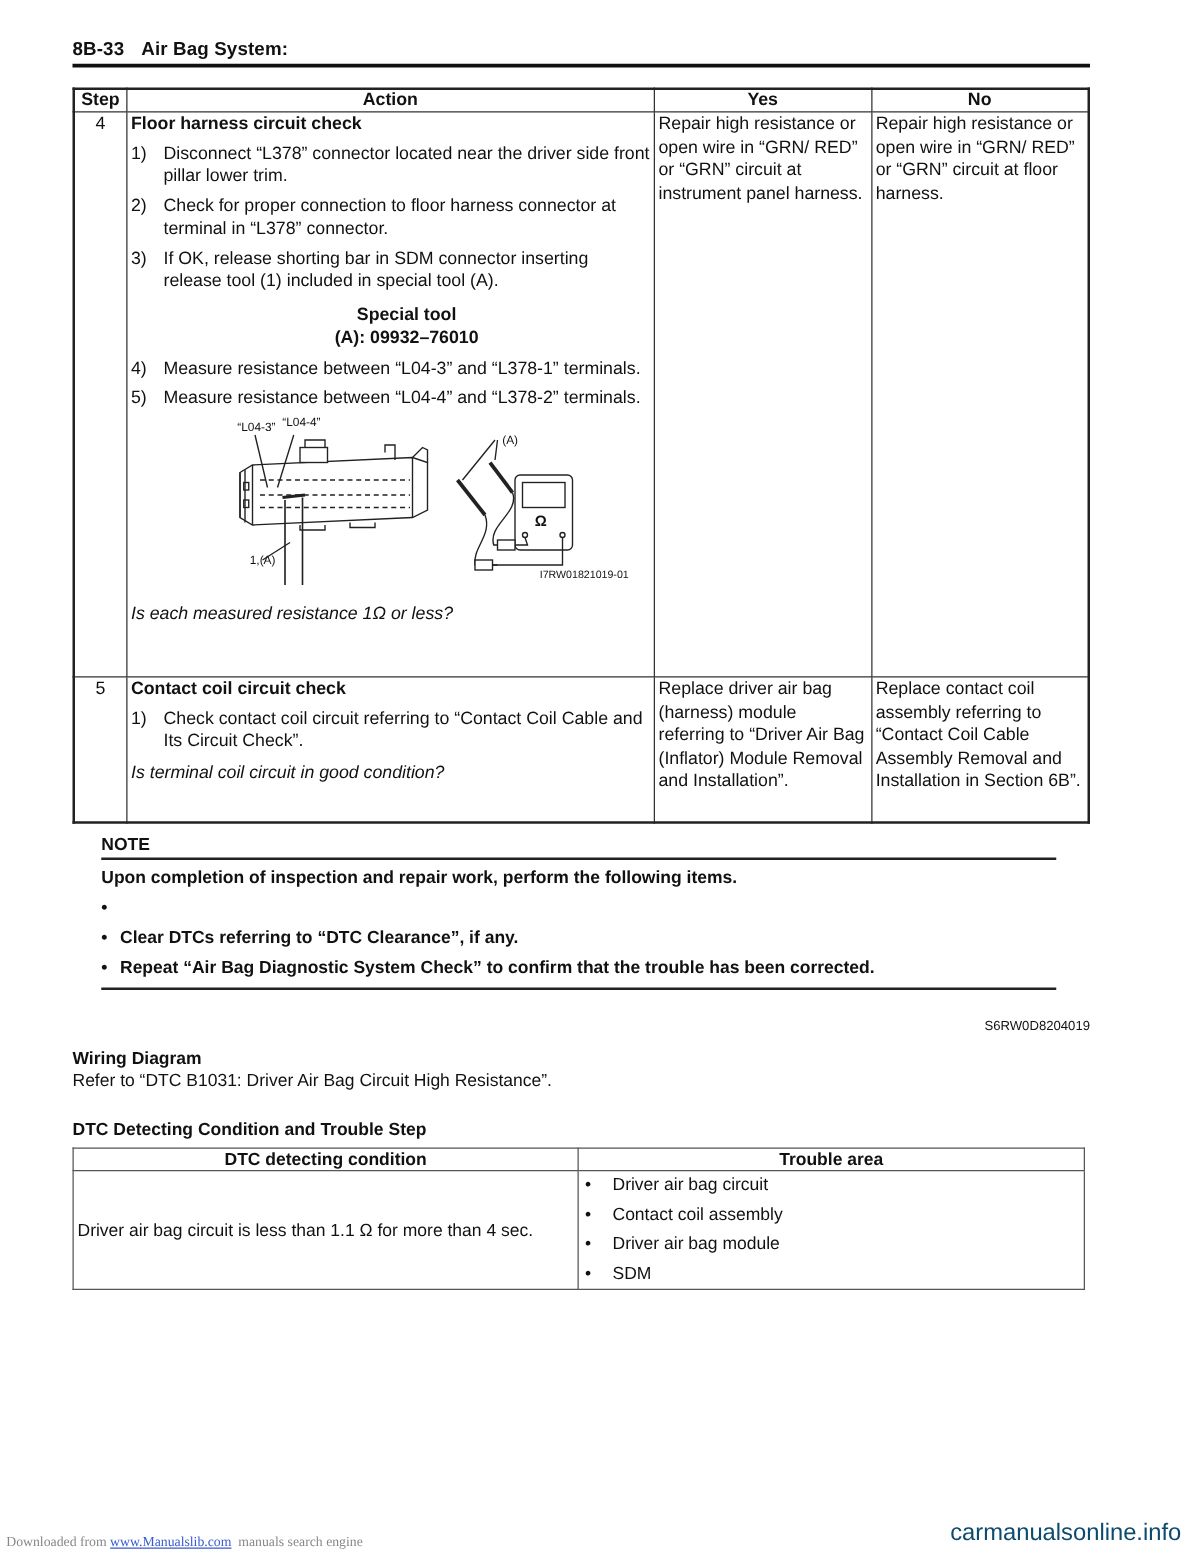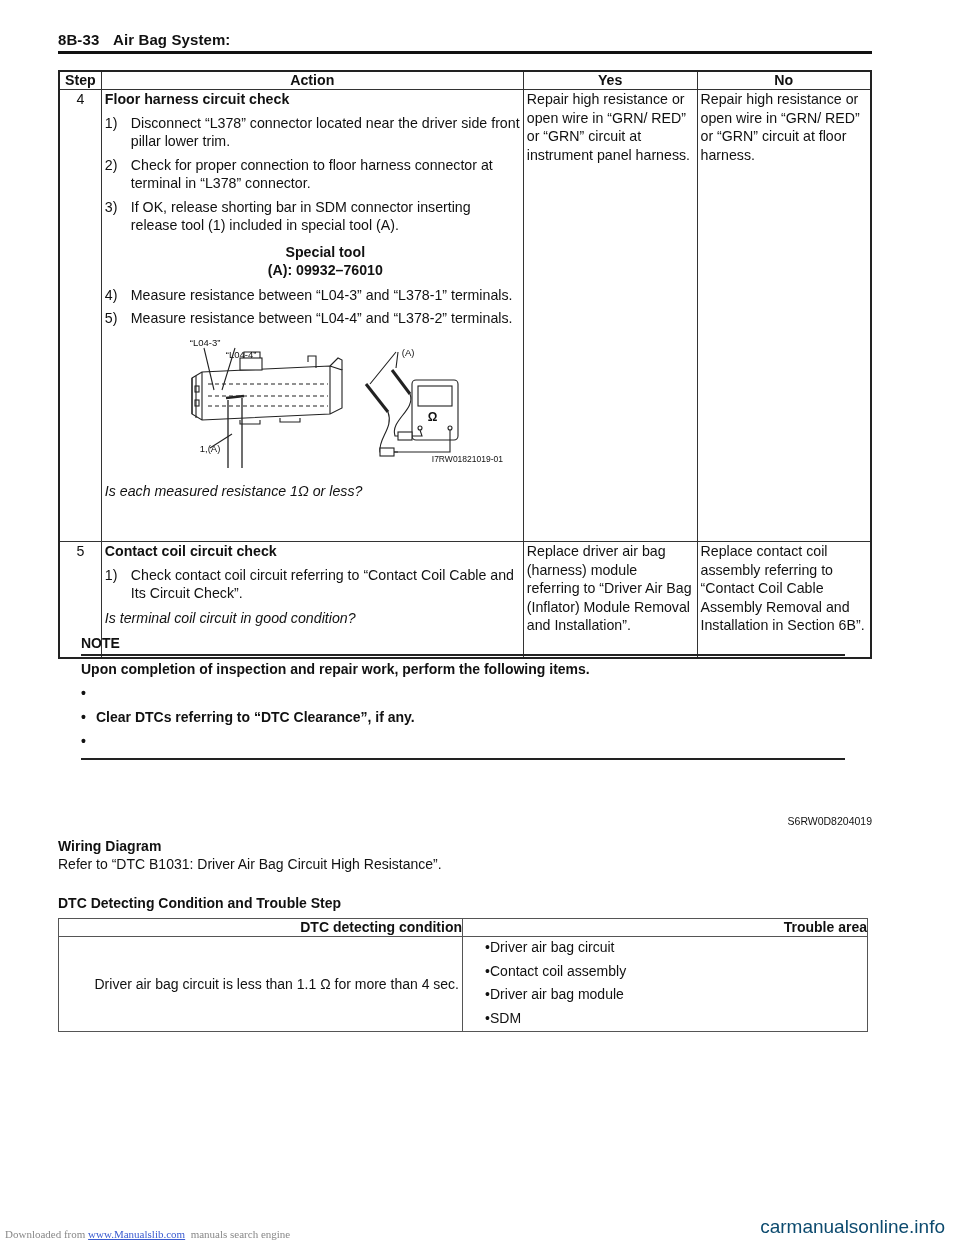--- a/index.html
+++ b/index.html
@@ -33,21 +33,21 @@
   ol.steps { list-style: none; margin: 0; padding: 0; }
   ol.steps li { display: flex; margin-top: 5px; }
   ol.steps li .n { width: 26px; flex: none; padding-left: 0px; }
   ol.steps li .t { flex: 1; }
   .special { margin: 8px 0 6px 26px; font-weight: bold; text-align: center; }
   .q { font-style: italic; margin-top: 2px; }
   .figure { position: relative; height: 152px; margin-left: 75px; width: 340px; }
   .figure svg { position: absolute; left: 0; top: 0; }
   .fig-label { position: absolute; font-size: 9.5px; }
 
-  .note-block { position: absolute; left: 81px; top: 635px; width: 764px; }
+  .note-block { position: absolute; left: 81px; top: 667px; width: 764px; }
   .note-title { font-weight: bold; font-size: 14px; height: 17px; }
   .note-rule { height: 2px; background: #222; margin-top: 2px; }
   .note-rule.bottom { margin-top: 8px; }
   .note-body { font-weight: bold; font-size: 14px; line-height: 18px; }
   .note-body p { margin: 4px 0 0 0; }
   .note-body ul { list-style: none; margin: 0; padding: 0; }
   .note-body li { display: flex; margin-top: 6px; }
   .note-body li .b { width: 15px; flex: none; }
 
   .section-title {
@@ -55,21 +55,21 @@
     font-weight: bold; font-size: 16.5px;
   }
   .section-code { position: absolute; right: 0; top: 5px; font-weight: normal; font-size: 10.5px; }
   .sub-h { position: absolute; left: 58px; font-weight: bold; font-size: 14px; }
   .body-t { position: absolute; left: 58px; font-size: 14px; }
 
   table.dtc {
     position: absolute; left: 58px; top: 918px; width: 810px;
     border-collapse: collapse; font-size: 14px; border: 1.5px solid #333;
   }
-  table.dtc th, table.dtc td { border: 1px solid #555; text-align: right; }
+  table.dtc th, table.dtc td { border: 1px solid #555; }
   table.dtc th { font-weight: bold; height: 17px; line-height: 17px; padding: 0; }
   table.dtc td.cond { width: 397px; vertical-align: middle; padding: 0 3px; line-height: 18px; }
   table.dtc td.area { vertical-align: top; padding: 0 3px; }
   table.dtc ul { list-style: none; margin: 0; padding: 0; }
   table.dtc li { display: flex; height: 23.5px; line-height: 20px; }
   table.dtc li .b { width: 22px; flex: none; padding-left: 2px; }
 
   .footer-left {
     position: absolute; left: 5px; top: 1228px; font-family: "Liberation Serif", serif;
     font-size: 11px; color: #888;
@@ -158,21 +158,21 @@
               <path d="M212 42 L230 66" stroke-width="3"></path>
               <path d="M208 84 C214 100 198 110 200 124 L218 124"></path>
               <path d="M230 66 C236 82 210 92 215 108 L228 108"></path>
               <rect x="218" y="104" width="14" height="8" fill="#fff"></rect>
               <rect x="200" y="120" width="14" height="8" fill="#fff"></rect>
               <path d="M232 108 L242 108 L240 102 M214 124 L270 124 L270 102"></path>
               <path d="M190 56 L216 24 M216 40 L218 24"></path>
             </g>
           </svg>
           <span class="fig-label" style="left:10px;top:6px">“L04-3”</span>
-          <span class="fig-label" style="left:46px;top:18px">“L04-4”</span>
+          <span class="fig-label" style="left:46px;top:2px">“L04-4”</span>
           <span class="fig-label" style="left:20px;top:112px">1,(A)</span>
           <span class="fig-label" style="left:222px;top:16px">(A)</span>
           <span class="fig-label" style="left:248px;top:80px;font-weight:bold;font-size:12px">Ω</span>
           <span class="fig-label" style="left:252px;top:122px;font-size:8.5px">I7RW01821019-01</span>
         </div>
         <div class="q">Is each measured resistance 1Ω or less?</div>
       </td>
       <td>Repair high resistance or open wire in “GRN/ RED” or “GRN” circuit at instrument panel harness.</td>
       <td>Repair high resistance or open wire in “GRN/ RED” or “GRN” circuit at floor harness.</td>
     </tr>
@@ -202,20 +202,21 @@
     <ul>
       <li>
           <span class="b">•</span>
         </li>
       <li>
           <span class="b">•</span>
           <span>Clear DTCs referring to “DTC Clearance”, if any.</span>
         </li>
       <li>
           <span class="b">•</span>
+          <span>Repeat “Air Bag Diagnostic System Check” to confirm that the trouble has been corrected.</span>
         </li>
     </ul>
   </div>
   <div class="note-rule bottom"></div>
 </div>
 
 <div class="section-title">
   <span class="section-code">S6RW0D8204019</span>
 </div>
 <div class="sub-h" style="top:838px">Wiring Diagram</div>

